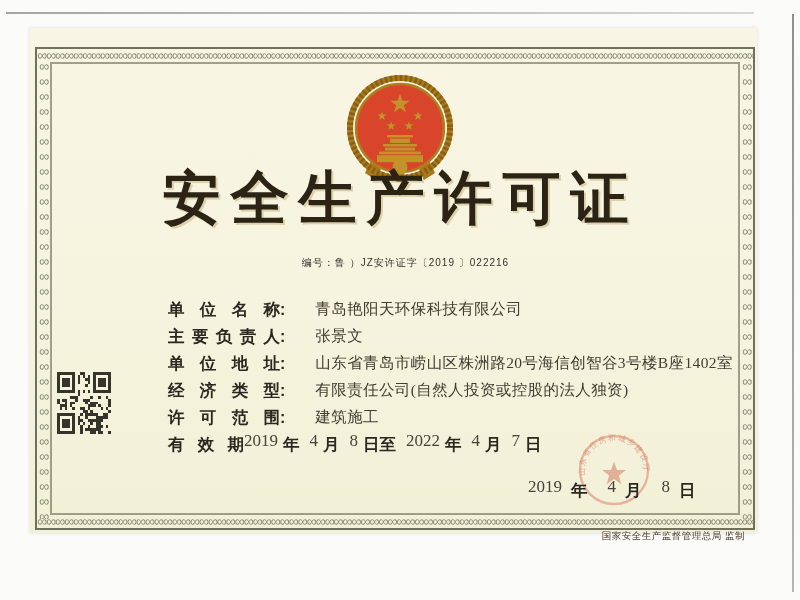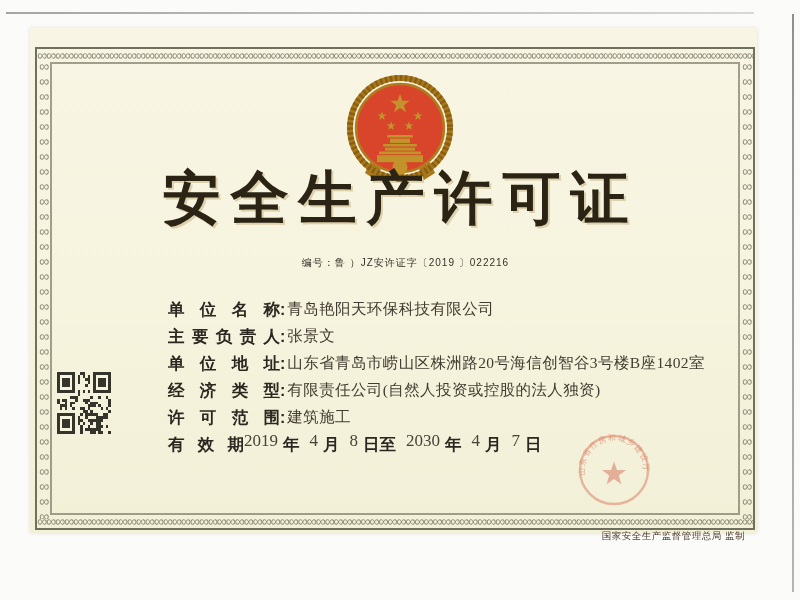--- a/index.html
+++ b/index.html
@@ -39,21 +39,21 @@
   .serial{position:absolute;left:0;top:228px;width:100%;text-align:center;
     transform:translateX(12px);
     font-size:10px;font-weight:normal;color:#35312a;letter-spacing:1px;}
   
   .fields{position:absolute;left:138px;top:268px;right:8px;}
   .row{height:27px;display:flex;align-items:center;white-space:nowrap;}
   .lbl{display:flex;justify-content:space-between;font-weight:bold;
     font-size:16.5px;color:#2b2720;flex:0 0 auto;}
   .sep{font-weight:bold;font-size:16px;color:#2b2720;margin:0 2px 0 0;}
   .val{font-family:"Liberation Serif","DejaVu Serif",serif;font-size:15.5px;
-    color:#413c31;letter-spacing:.4px;}
+    color:#413c31;letter-spacing:.4px;margin-left:28px;}
   .seg-print{font-weight:bold;font-size:16.5px;color:#2b2720;margin-right:10px;}
   .seg-fill{font-family:"Liberation Serif","DejaVu Serif",serif;font-size:17px;
     color:#48433a;position:relative;top:-4px;margin-right:5px;}
   .wide .seg-print{margin-right:20px;}
   .wide .seg-fill{margin-right:9px;}
   
   .issuer-line{position:absolute;left:476px;top:424px;white-space:nowrap;}
   .issuer-line .lbl-inline{font-weight:bold;font-size:17px;color:#2b2720;}
   .issuer-line .val-inline{font-size:16.5px;font-weight:bold;color:#36322a;letter-spacing:.5px;}
   .date-line{position:absolute;left:498px;top:452px;white-space:nowrap;}
@@ -182,29 +182,30 @@
           <span>有</span>
           <span>效</span>
           <span>期</span>
         </span>
         <span class="seg-fill">2019</span>
         <span class="seg-print">年</span>
         <span class="seg-fill">4</span>
         <span class="seg-print">月</span>
         <span class="seg-fill">8</span>
         <span class="seg-print">日至</span>
-        <span class="seg-fill">2030</span>
+        <span class="seg-fill">2022</span>
         <span class="seg-print">年</span>
         <span class="seg-fill">4</span>
         <span class="seg-print">月</span>
         <span class="seg-fill">7</span>
         <span class="seg-print">日</span>
       </div>
     </div>
 
+  <div class="date-line wide" id="date-line"><span class="seg-fill">2019</span><span class="seg-print">年</span><span class="seg-fill">4</span><span class="seg-print">月</span><span class="seg-fill">8</span><span class="seg-print">日</span></div>
 
   <svg class="qr" id="qr" viewBox="0 0 21 21" preserveAspectRatio="none" shape-rendering="crispEdges">
       <rect x="0" y="0" width="7" height="7" fill="#35352c"></rect>
       <rect x="1" y="1" width="5" height="5" fill="#f6f3de"></rect>
       <rect x="2" y="2" width="3" height="3" fill="#35352c"></rect>
       <rect x="14" y="0" width="7" height="7" fill="#35352c"></rect>
       <rect x="15" y="1" width="5" height="5" fill="#f6f3de"></rect>
       <rect x="16" y="2" width="3" height="3" fill="#35352c"></rect>
       <rect x="0" y="14" width="7" height="7" fill="#35352c"></rect>
       <rect x="1" y="15" width="5" height="5" fill="#f6f3de"></rect>

